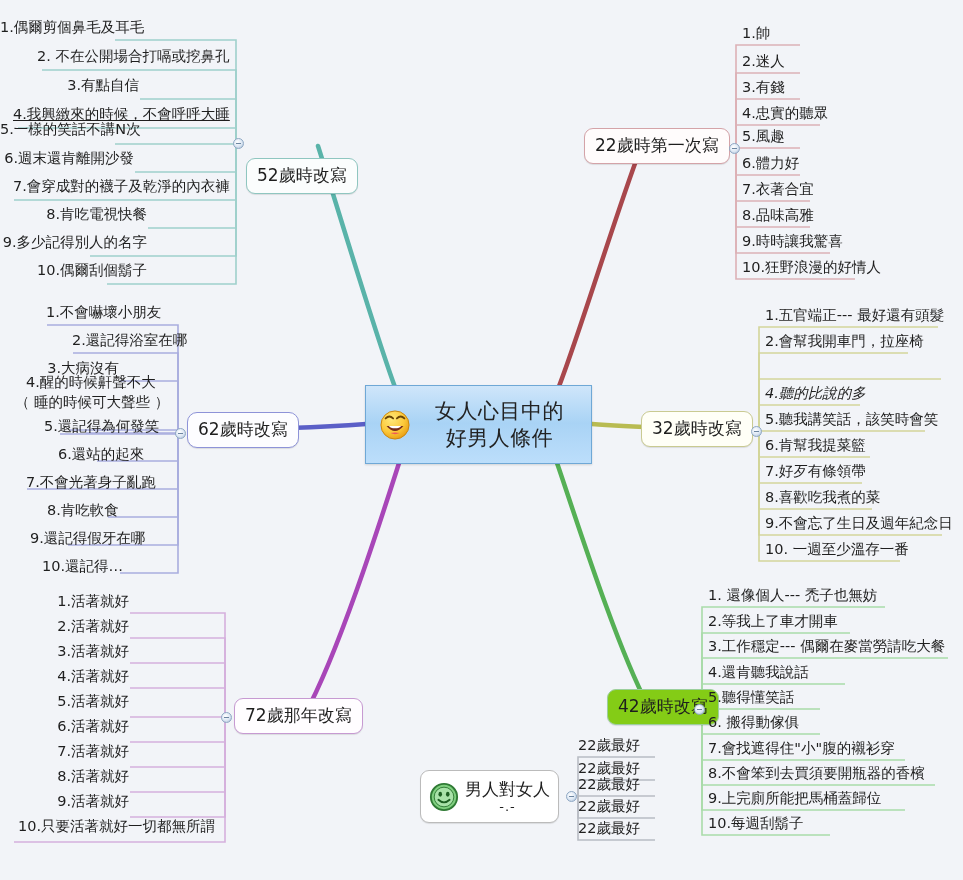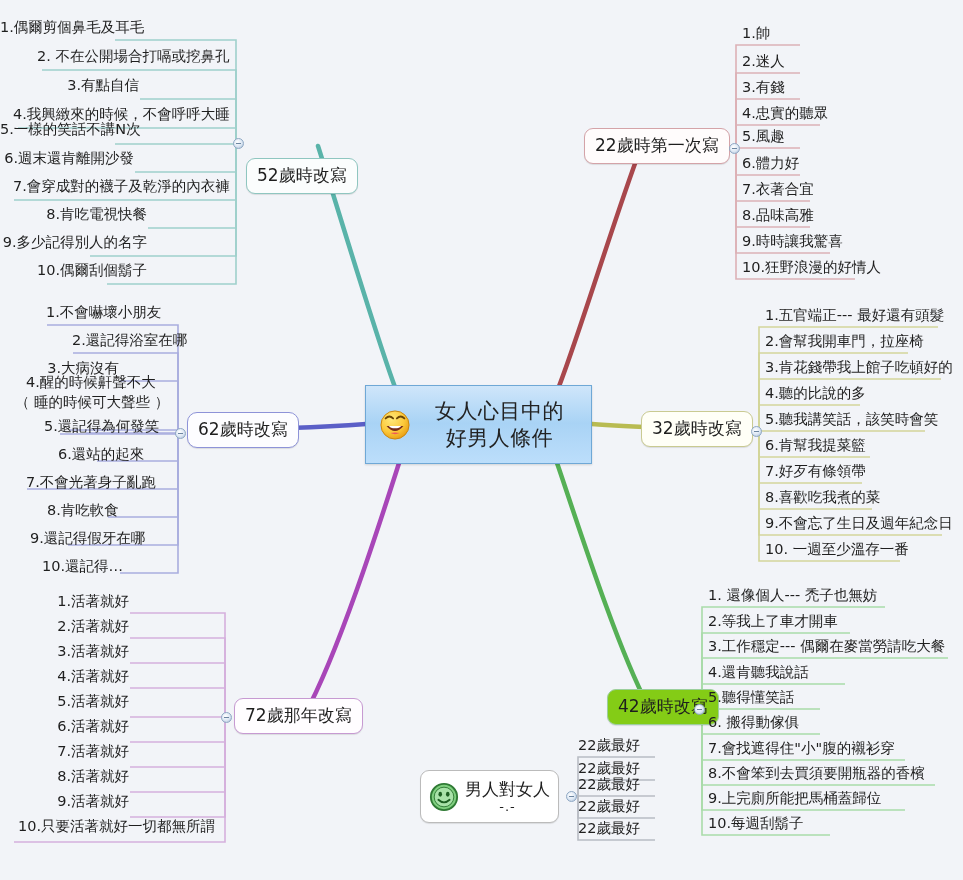--- a/index.html
+++ b/index.html
@@ -219,21 +219,21 @@
     <div class="mtext">
       <span>男人對女人</span>
       <span class="sub">-.-</span>
     </div>
   </div>
   <div class="handle" style="left:566px;top:791px;"></div>
 
   <div class="leaf l" style="left:0;top:18px;width:114px;">1.偶爾剪個鼻毛及耳毛</div>
   <div class="leaf l" style="left:0;top:47px;width:41px;width:auto;right:auto;left:37px;top:47px;">2. 不在公開場合打嗝或挖鼻孔</div>
   <div class="leaf l" style="left:0;top:76px;width:139px;">3.有點自信</div>
-  <div class="leaf l" style="left:13px;top:105px;">4.我興緻來的時候，不會呼呼大睡</div>
+  <div class="leaf l" style="left:13px;top:105px;text-decoration:underline;">4.我興緻來的時候，不會呼呼大睡</div>
   <div class="leaf l" style="left:0;top:120px;width:114px;">5.一樣的笑話不講N次</div>
   <div class="leaf l" style="left:0;top:149px;width:134px;">6.週末還肯離開沙發</div>
   <div class="leaf l" style="left:13px;top:177px;">7.會穿成對的襪子及乾淨的內衣褲</div>
   <div class="leaf l" style="left:0;top:205px;width:147px;">8.肯吃電視快餐</div>
   <div class="leaf l" style="left:0;top:233px;width:147px;">9.多少記得別人的名字</div>
   <div class="leaf l" style="left:0;top:261px;width:147px;">10.偶爾刮個鬍子</div>
 
   <div class="leaf l" style="left:0;top:303px;width:46px;width:auto;left:46px;">1.不會嚇壞小朋友</div>
   <div class="leaf l" style="left:72px;top:331px;">2.還記得浴室在哪</div>
   <div class="leaf l" style="left:0;top:359px;width:119px;">3.大病沒有</div>
@@ -263,22 +263,21 @@
   <div class="leaf r" style="left:742px;top:104px;">4.忠實的聽眾</div>
   <div class="leaf r" style="left:742px;top:127px;">5.風趣</div>
   <div class="leaf r" style="left:742px;top:154px;">6.體力好</div>
   <div class="leaf r" style="left:742px;top:180px;">7.衣著合宜</div>
   <div class="leaf r" style="left:742px;top:206px;">8.品味高雅</div>
   <div class="leaf r" style="left:742px;top:232px;">9.時時讓我驚喜</div>
   <div class="leaf r" style="left:742px;top:258px;">10.狂野浪漫的好情人</div>
 
   <div class="leaf r" style="left:765px;top:306px;">1.五官端正--- 最好還有頭髮</div>
   <div class="leaf r" style="left:765px;top:332px;">2.會幫我開車門，拉座椅</div>
-  <div class="leaf r" style="left:765px;top:358px;">3.肯花錢帶我上館子吃頓好的</div>
-  <div class="leaf r" style="left:765px;top:384px;">4.聽的比說的多</div>
+  <div class="leaf r" style="left:765px;top:384px;font-style:italic;">4.聽的比說的多</div>
   <div class="leaf r" style="left:765px;top:410px;">5.聽我講笑話，該笑時會笑</div>
   <div class="leaf r" style="left:765px;top:436px;">6.肯幫我提菜籃</div>
   <div class="leaf r" style="left:765px;top:462px;">7.好歹有條領帶</div>
   <div class="leaf r" style="left:765px;top:488px;">8.喜歡吃我煮的菜</div>
   <div class="leaf r" style="left:765px;top:514px;">9.不會忘了生日及週年紀念日</div>
   <div class="leaf r" style="left:765px;top:540px;">10. 一週至少溫存一番</div>
 
   <div class="leaf r" style="left:708px;top:586px;">1. 還像個人--- 禿子也無妨</div>
   <div class="leaf r" style="left:708px;top:612px;text-align:center;">2.等我上了車才開車</div>
   <div class="leaf r" style="left:708px;top:637px;">3.工作穩定--- 偶爾在麥當勞請吃大餐</div>

